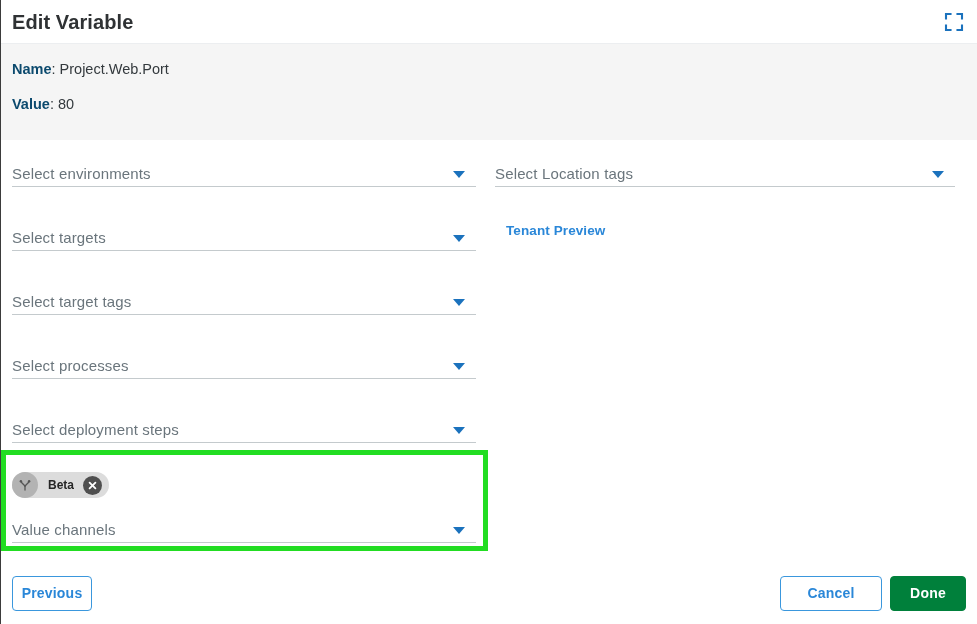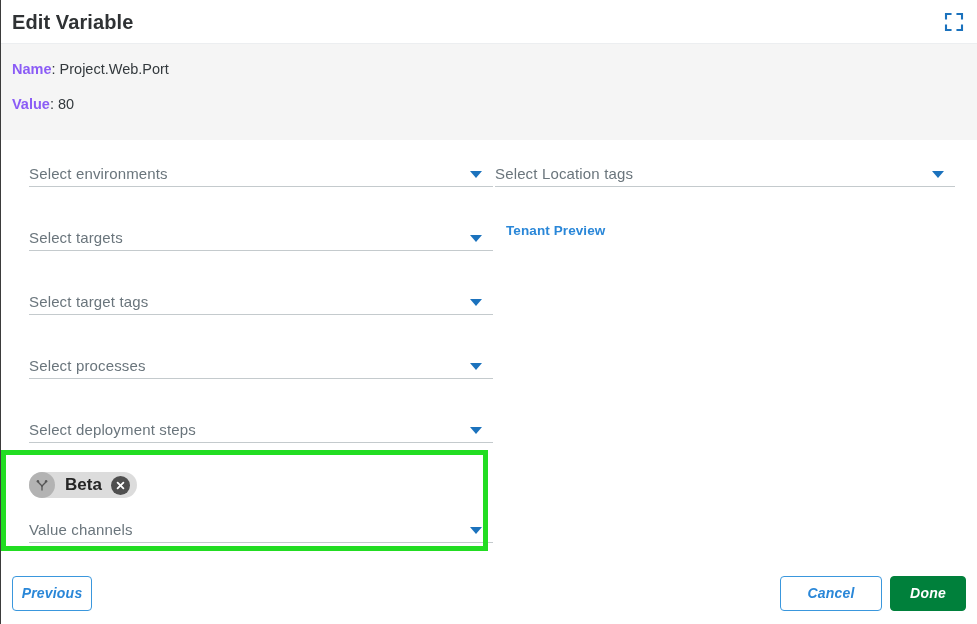--- a/index.html
+++ b/index.html
@@ -57,31 +57,31 @@
     padding: 16px 0 0 11px;
   }
   .info-row {
     font-size: 14.5px;
     color: #33393d;
     line-height: 1.25;
     margin-bottom: 17px;
   }
   .info-row b {
     font-weight: bold;
-    color: #8b5cf6;
+    color: #0c4a6e;
   }
 
   
   .body {
     position: relative;
     height: 420px;
   }
   .col-left {
     position: absolute;
-    left: 28px;
+    left: 11px;
     top: 0;
     width: 464px;
   }
   .col-right {
     position: absolute;
     left: 494px;
     top: 0;
     width: 460px;
   }
 
@@ -140,21 +140,21 @@
     height: 26px;
     border-radius: 50%;
     background: #b3b3b3;
     display: flex;
     align-items: center;
     justify-content: center;
     flex: none;
   }
   .chip-avatar svg { display: block; }
   .chip-label {
-    font-size: 17px;
+    font-size: 12px;
     color: #262626;
     font-weight: bold;
     padding: 0 9px 0 10px;
     white-space: nowrap;
   }
   .chip-remove {
     width: 19px;
     height: 19px;
     border-radius: 50%;
     background: #4f4f4f;
@@ -195,21 +195,20 @@
     z-index: 20;
   }
 
   
   .footer {
     position: absolute;
     left: 0;
     right: 0;
     bottom: 0;
     height: 64px;
-    font-style: italic;
   }
   .btn {
     position: absolute;
     font-family: "Liberation Sans", sans-serif;
     font-size: 14px;
     font-weight: bold;
     border-radius: 4px;
     height: 35px;
     line-height: 33px;
     text-align: center;

